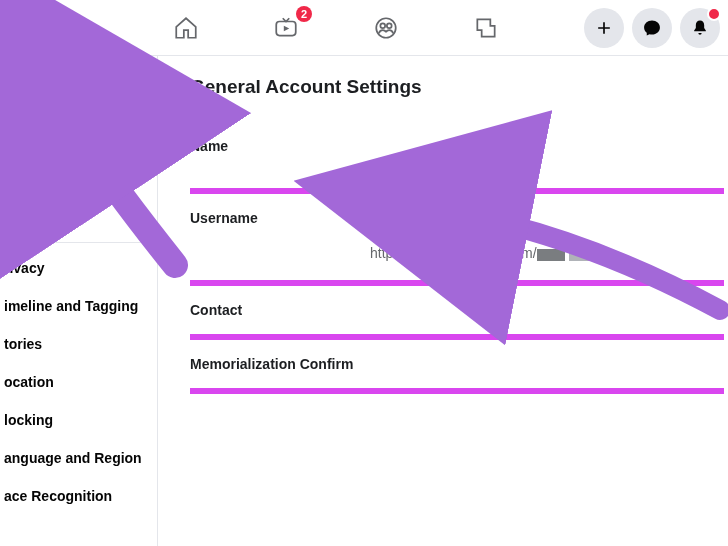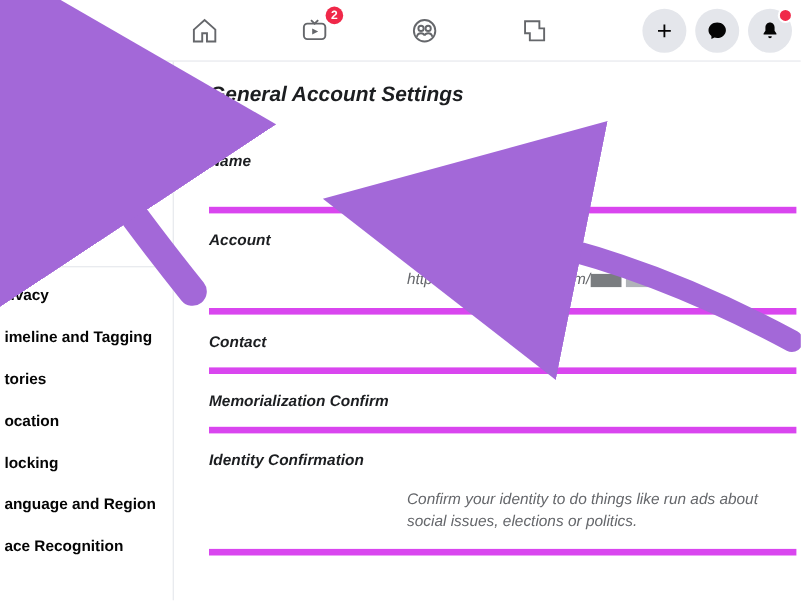--- a/index.html
+++ b/index.html
@@ -101,21 +101,20 @@
   .sidebar-divider {
     height: 1px;
     background: #e4e6eb;
     margin: 6px 0 6px 28px;
   }
 
   
   .content {
     flex: 1;
     padding: 20px 4px 0 32px;
-    font-style: italic;
   }
   .page-title {
     font-size: 19px;
     font-weight: 700;
     margin-bottom: 24px;
   }
   .row {
     display: flex;
     padding: 16px 0;
     border-bottom: 6px solid #d946ef;
@@ -232,39 +231,35 @@
 
   <div class="content">
     <div class="page-title">General Account Settings</div>
 
     <div class="row">
       <div class="row-label">Name</div>
       <div class="row-value"></div>
     </div>
 
     <div class="row">
-      <div class="row-label">Account</div>
+      <div class="row-label">Username</div>
       <div class="row-value">
         <span>https://www.facebook.com/</span><span class="blurred"><span style="width:28px;background:#7a7d80"></span><span style="width:22px;background:#b0b3b8"></span><span style="width:16px;background:#c9ccd1"></span></span>
       </div>
     </div>
 
     <div class="row">
       <div class="row-label">Contact</div>
     </div>
 
 
     <div class="row">
       <div class="row-label">Memorialization Confirm</div>
     </div>
 
-    <div class="row">
-      <div class="row-label">Identity Confirmation</div>
-      <div class="row-value">Confirm your identity to do things like run ads about social issues, elections or politics.</div>
-    </div>
 
   </div>
 </div>
 
 <svg class="arrows">
   <defs>
     <marker id="ah" markerWidth="12" markerHeight="12" refX="3" refY="6" orient="auto">
       <path d="M0,0 L12,6 L0,12 Z" fill="#a368d8"></path>
     </marker>
   </defs>

